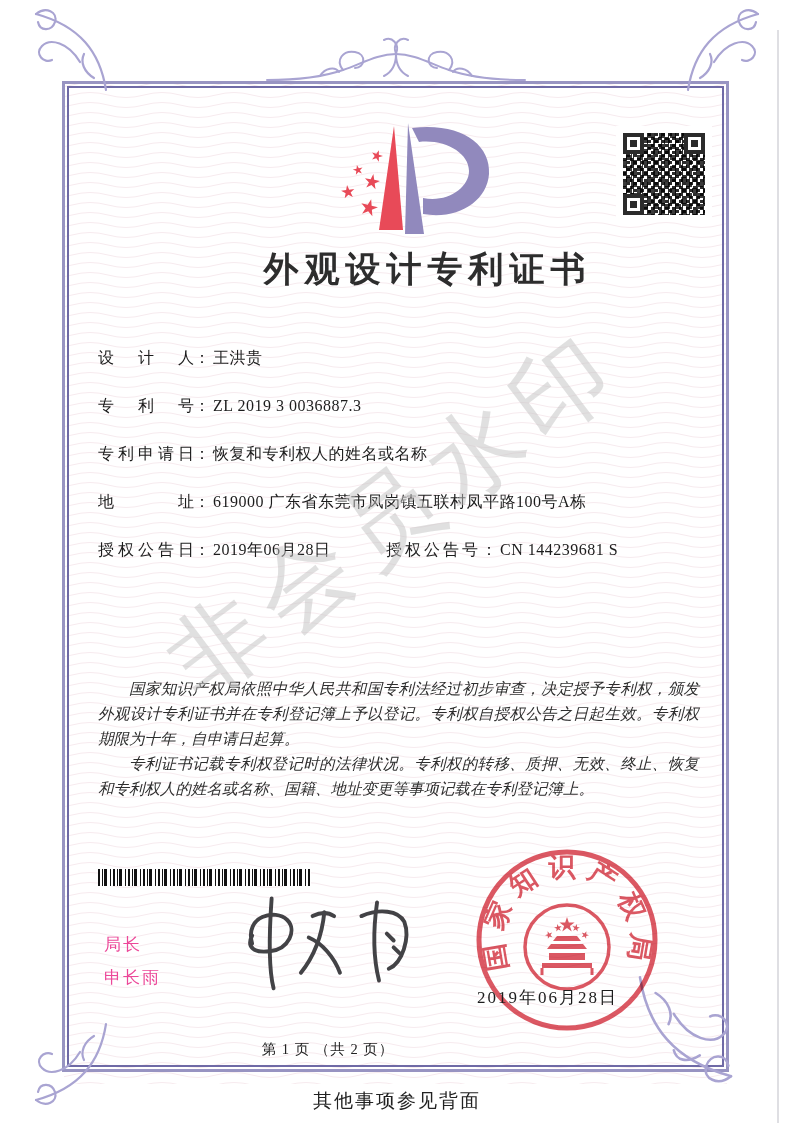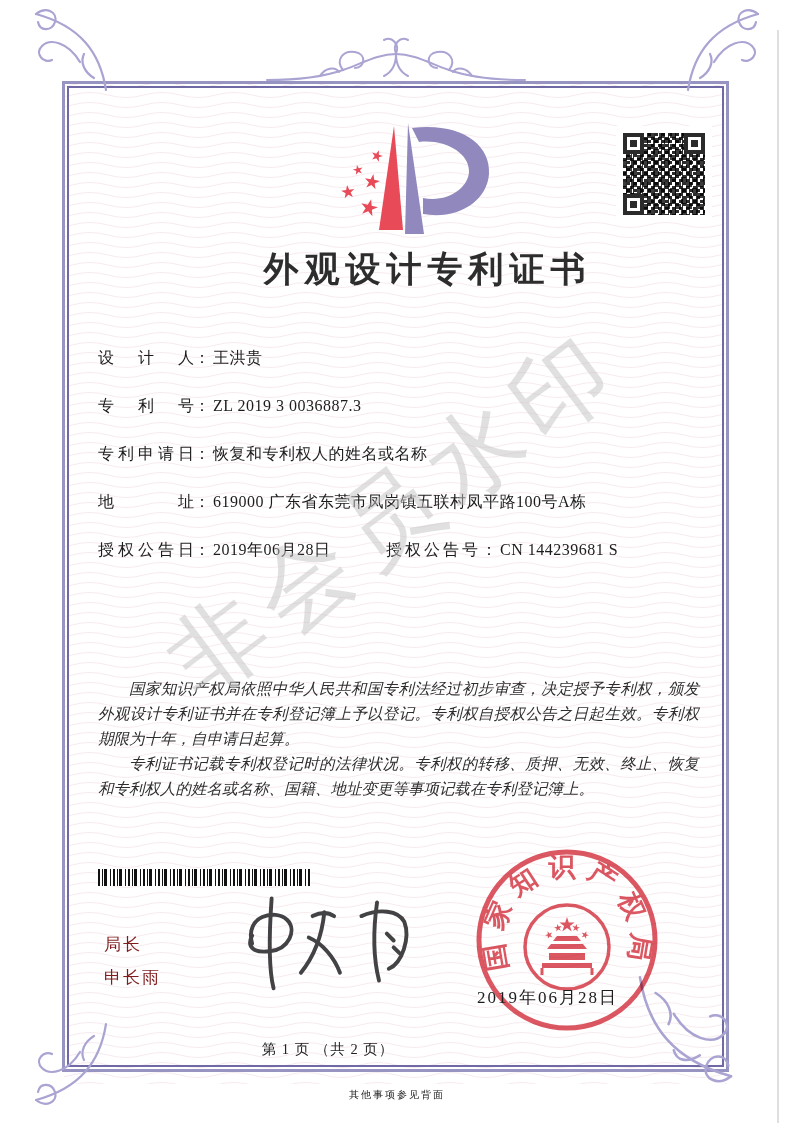--- a/index.html
+++ b/index.html
@@ -55,32 +55,32 @@
                font-size:15.5px; line-height:25px; color:#2e2e2e; text-align:justify;
                font-style:italic; }
   .body-text p { text-indent:2em; }
 
   
   .barcode { position:absolute; left:98px; top:869px; width:213px; height:17px; z-index:20;
     background-image:repeating-linear-gradient(90deg,
       #111 0 2px, #fff 2px 4px, #111 4px 5px, #fff 5px 6px,
       #111 6px 9px, #fff 9px 12px, #111 12px 13px, #fff 13px 15px); }
   .signer { position:absolute; left:104px; top:928px; z-index:20; font-size:17px;
-            color:#7f1d1d; line-height:33px; letter-spacing:2px; }
+            color:#ec4899; line-height:33px; letter-spacing:2px; }
   .signature { position:absolute; left:215px; top:883px; z-index:30; }
 
   .seal { position:absolute; left:472px; top:845px; z-index:28;
           mix-blend-mode:multiply; opacity:0.92; }
   .seal-date { position:absolute; left:477px; top:986px; z-index:32; font-size:17px;
                color:#1d1d1d; letter-spacing:2px; }
 
   .footer-page { position:absolute; left:62px; top:1040px; width:532px; z-index:20;
                  text-align:center; font-size:14.5px; color:#222; letter-spacing:1px; }
   .footer-note { position:absolute; left:0; top:1088px; width:794px; z-index:20;
-                 text-align:center; font-size:10px; color:#222; letter-spacing:2px; }
+                 text-align:center; font-size:19px; color:#222; letter-spacing:2px; }
 
   
   .watermark { position:absolute; left:75px; top:455px; width:640px; height:120px;
                z-index:60; display:flex; align-items:center; justify-content:center;
                transform:rotate(-37deg); font-size:95px; letter-spacing:12px;
                color:#c3c3c3; opacity:0.5; pointer-events:none; white-space:nowrap;
                font-family:"Liberation Sans", sans-serif; }
 
   .scan-edge { position:absolute; left:777px; top:30px; width:2px; height:1093px;
                background:#dfdfe3; z-index:1; }

